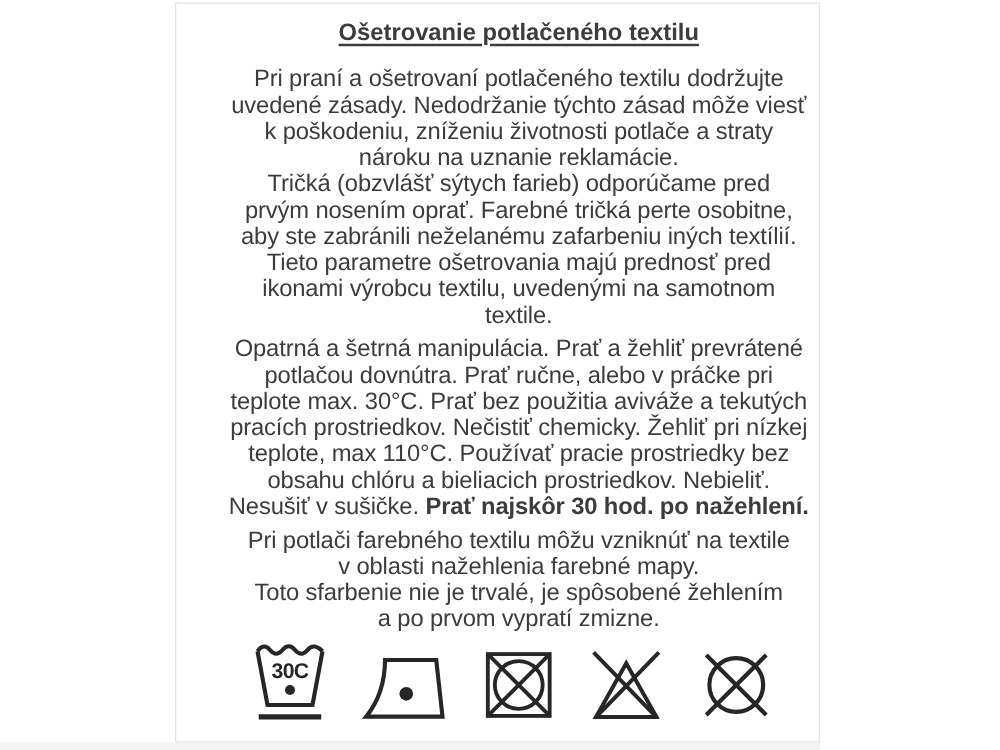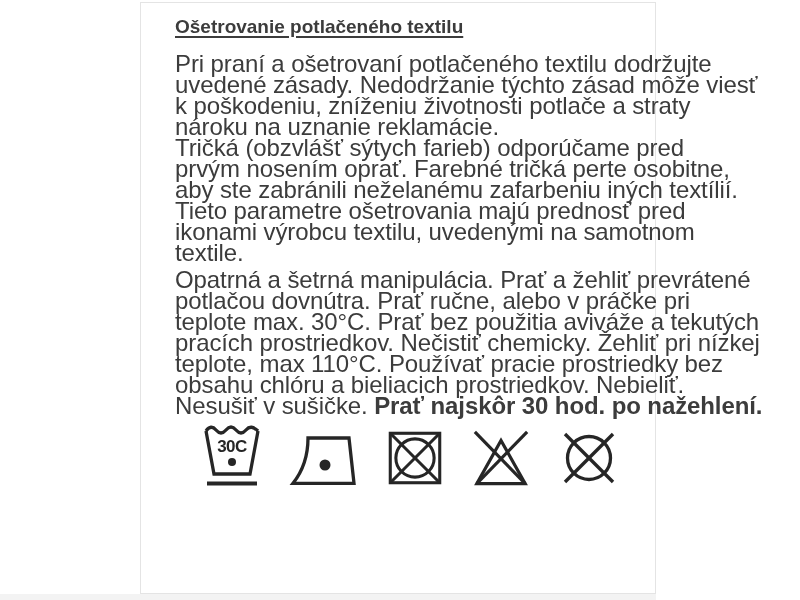--- a/index.html
+++ b/index.html
@@ -9,20 +9,21 @@
     height: 600px;
     overflow: hidden;
     background: #ffffff;
     font-family: "Liberation Sans", sans-serif;
   }
   .canvas {
     position: relative;
     width: 800px;
     height: 600px;
     background: #ffffff;
+    text-align: center;
   }
   .page {
     position: absolute;
     left: 140px;
     top: 2px;
     width: 516px;
     height: 592px;
     box-sizing: border-box;
     background: #ffffff;
     border: 1px solid var(--page_border, #e4e4e4);
@@ -42,21 +43,21 @@
     font-size: 19px;
     line-height: 22px;
     font-weight: bold;
     white-space: pre;
     text-decoration: underline;
     text-decoration-thickness: 2px;
     text-underline-offset: 3px;
   }
   .para {
     margin: 0 0 6px 0;
-    font-size: 24px;
+    font-size: 19px;
     line-height: 21px;
     white-space: pre;
     letter-spacing: -0.1px;
   }
   .para strong {
     font-weight: bold;
   }
   .symbols {
     display: flex;
     align-items: flex-end;
@@ -104,20 +105,24 @@
 textile.</p>
 
     <p class="para"><span>Opatrná a šetrná manipulácia. Prať a žehliť prevrátené
 potlačou dovnútra. Prať ručne, alebo v práčke pri
 teplote max. 30°C. Prať bez použitia aviváže a tekutých
 pracích prostriedkov. Nečistiť chemicky. Žehliť pri nízkej
 teplote, max 110°C. Používať pracie prostriedky bez
 obsahu chlóru a bieliacich prostriedkov. Nebieliť.
 Nesušiť v sušičke. </span><strong>Prať najskôr 30 hod. po nažehlení.</strong></p>
 
+    <p class="para">Pri potlači farebného textilu môžu vzniknúť na textile
+v oblasti nažehlenia farebné mapy.
+Toto sfarbenie nie je trvalé, je spôsobené žehlením
+a po prvom vypratí zmizne.</p>
 
     <div class="symbols">
 
       <svg width="58" height="66" viewBox="0 0 58 66">
         <path d="M3,9 Q8,2 13,8 Q18,14 23,8 Q28,2 33,8 Q38,14 43,8 Q48,2 55,9"></path>
         <path d="M3,9 L11,52 L47,52 L55,9"></path>
         <text x="29" y="30" text-anchor="middle">30C</text>
         <circle class="fillpart" cx="29" cy="40" r="4"></circle>
         <line x1="4" y1="61.5" x2="54" y2="61.5" stroke-width="4.2"></line>
       </svg>

